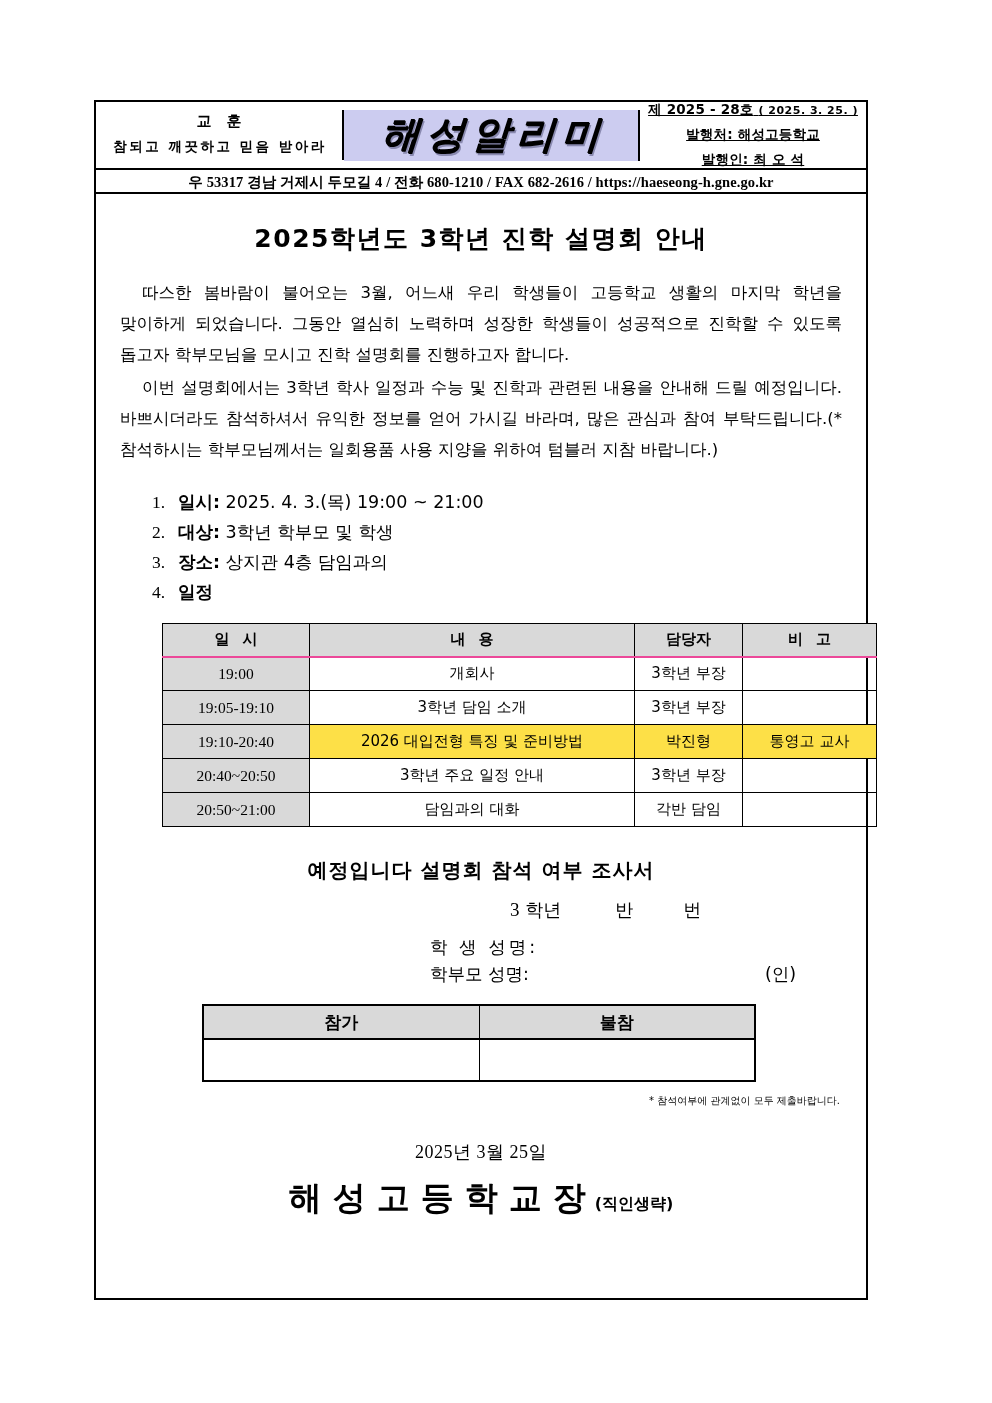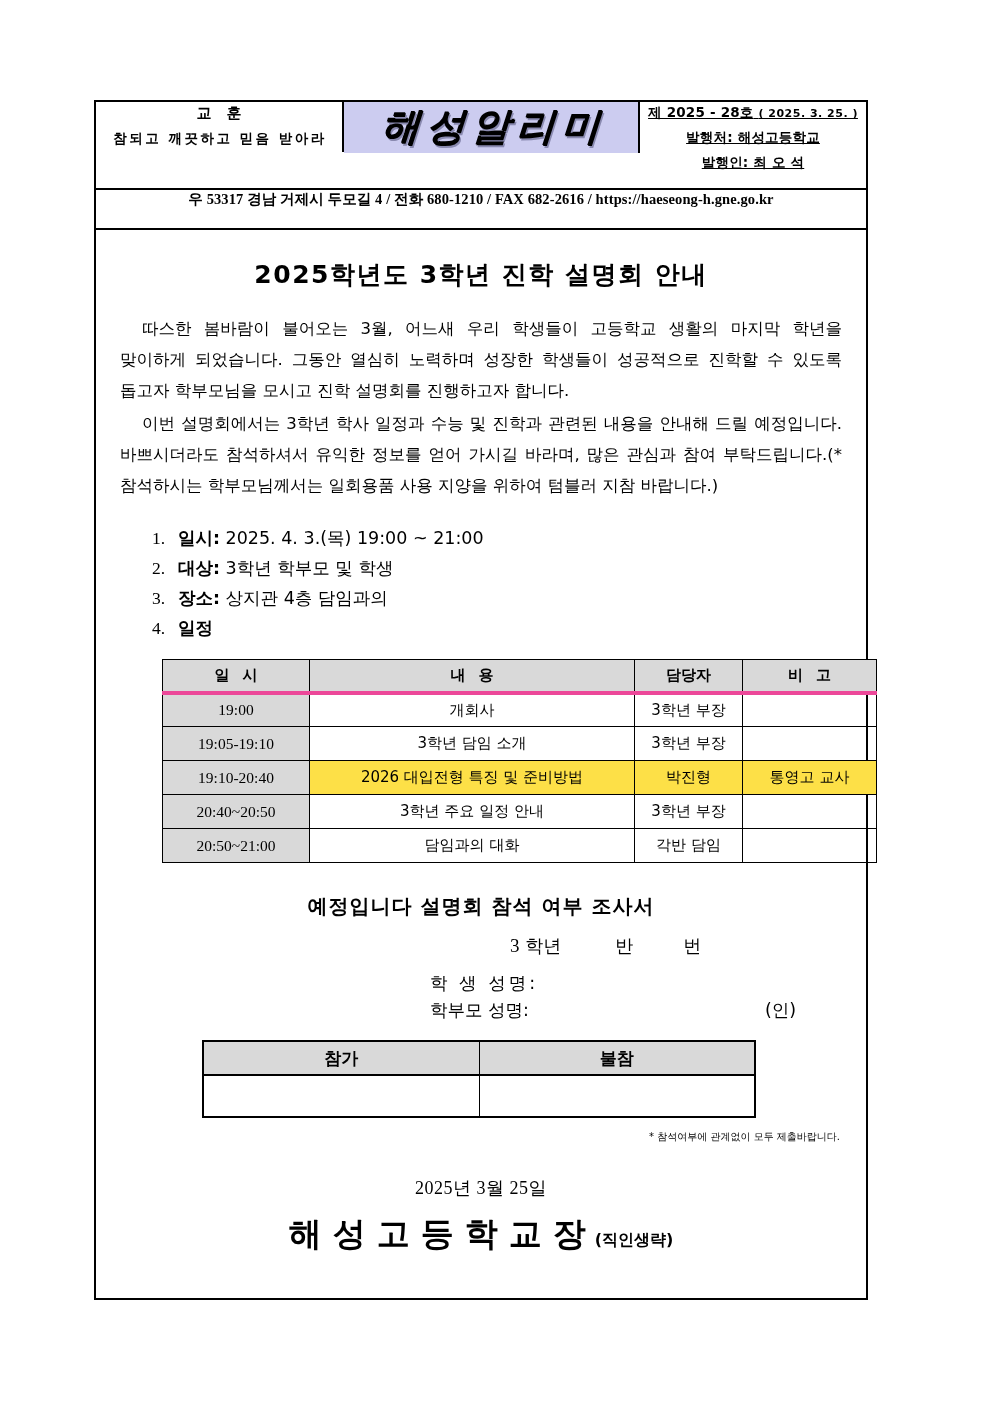--- a/index.html
+++ b/index.html
@@ -29,22 +29,22 @@
     top: 100px;
     width: 774px;
     height: 1200px;
     border: 2.5px solid #000000;
     background: #ffffff;
   }
 
   
   .masthead {
     display: flex;
-    align-items: flex-start;
-    height: 88px;
+    align-items: center;
+    height: 68px;
     border-bottom: 2px solid #000000;
   }
   .motto-cell {
     width: 248px;
     display: flex;
     flex-direction: column;
     align-items: center;
     justify-content: center;
     border-right: 2px solid #000000;
     padding: 2px 4px 4px;
@@ -102,24 +102,24 @@
     letter-spacing: 0.2px;
     text-decoration: underline;
   }
   .issue-line .small {
     font-size: 11px;
     letter-spacing: 0.5px;
   }
 
   
   .addr-strip {
-    height: 40px;
+    height: 24px;
     border-bottom: 2.5px solid #000000;
     display: flex;
-    align-items: flex-start;
+    align-items: flex-end;
     justify-content: center;
   }
   .addr-text {
     font-family: "Liberation Serif", serif;
     font-weight: bold;
     font-size: 14.5px;
     white-space: nowrap;
     letter-spacing: 0.1px;
   }
 
@@ -190,21 +190,21 @@
     font-size: 15px;
     padding: 1px 3px;
     white-space: nowrap;
   }
   table.sched thead th {
     background: #d9d9d9;
     font-weight: bold;
     letter-spacing: 4px;
     text-indent: 4px;
     height: 33px;
-    border-bottom: 4px solid #ec4899;
+    border-bottom: 2px solid #ec4899;
   }
   table.sched thead th.no-space { letter-spacing: 0; text-indent: 0; }
   table.sched tbody td.c-time {
     background: #d9d9d9;
     font-family: "Liberation Serif", serif;
     font-size: 15.5px;
     font-weight: normal;
   }
   table.sched tbody tr.tinted td:not(.c-time) {
     background: #fde047;

